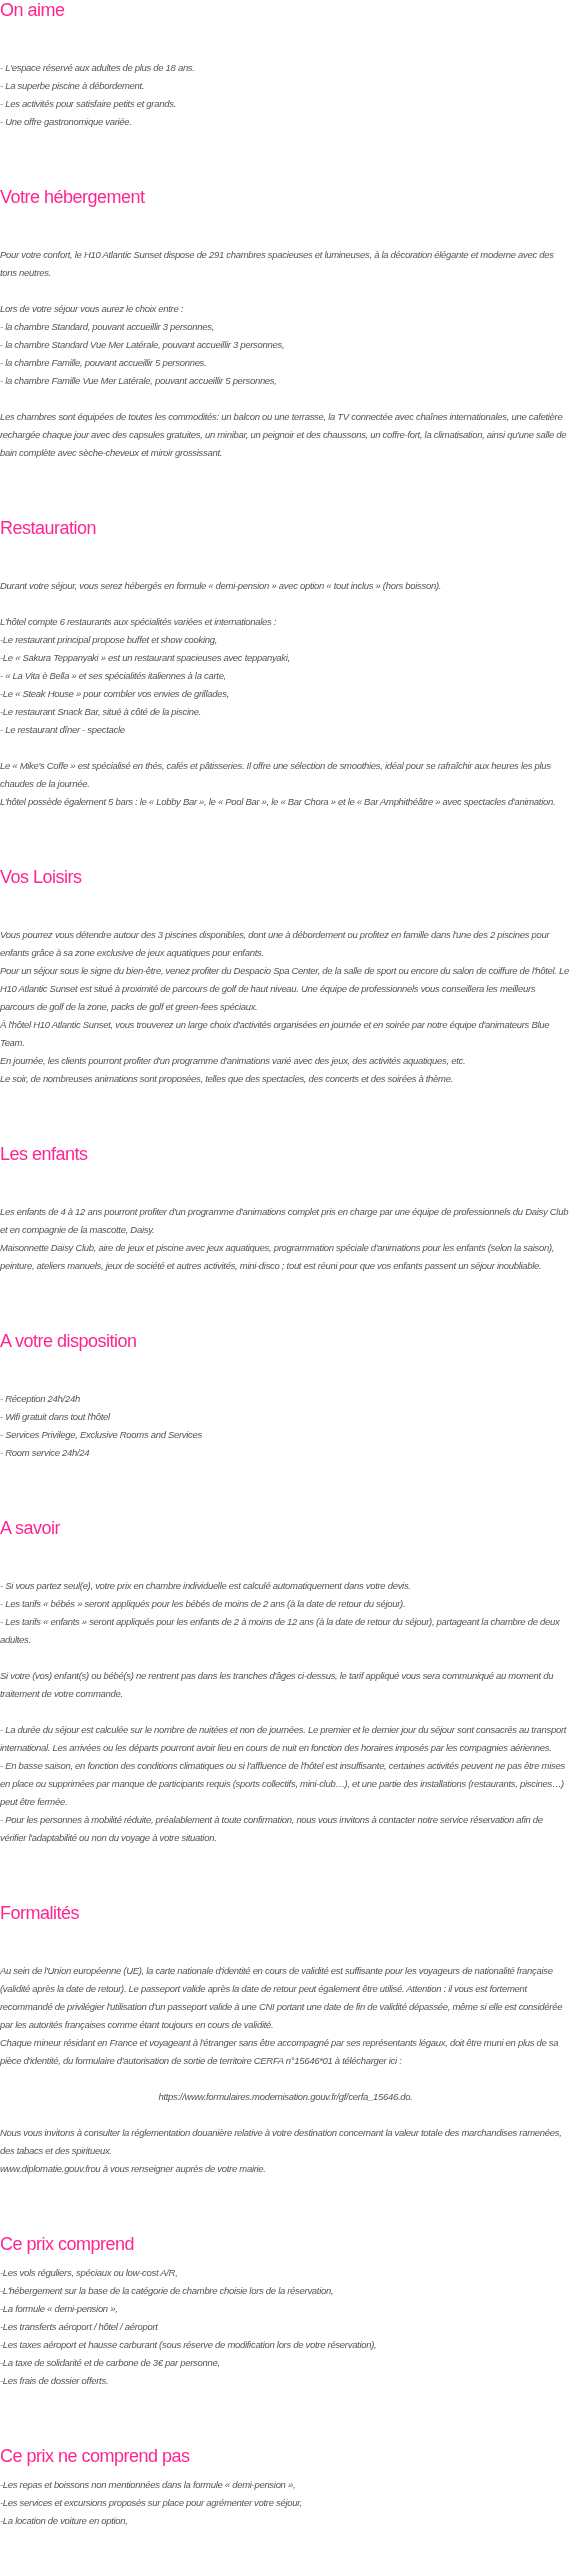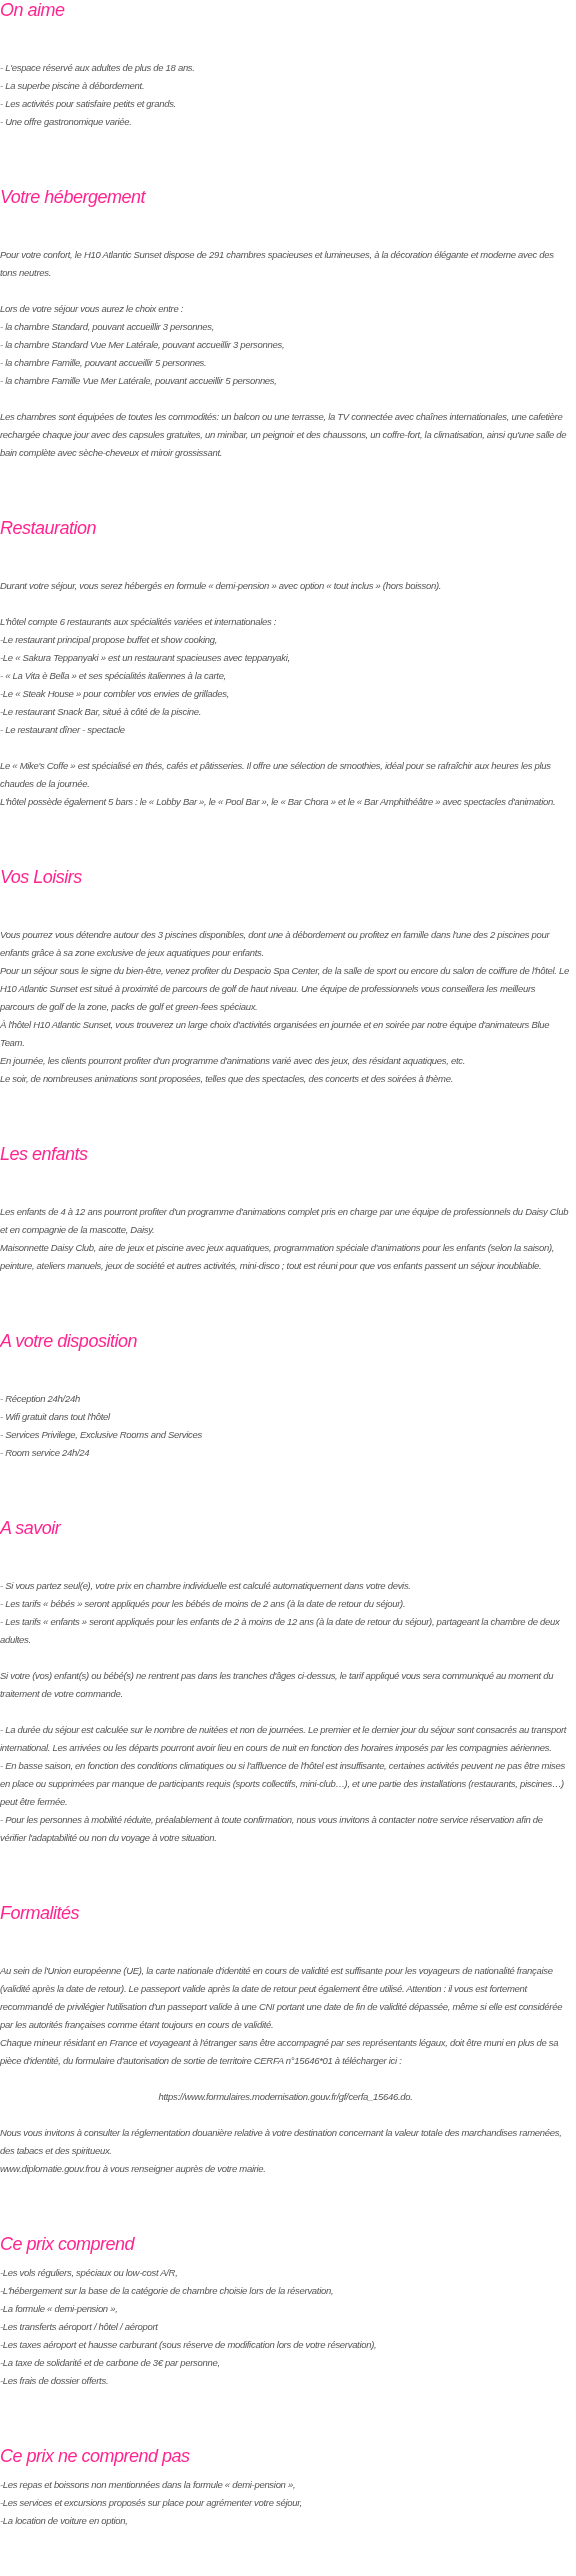--- a/index.html
+++ b/index.html
@@ -6,21 +6,20 @@
   body {
     width: 576px;
     font-family: "Liberation Sans", "DejaVu Sans", sans-serif;
     color: #555555;
   }
   .page { padding: 0 0 23px 0; }
   .section { margin: 0; }
   .section h2 {
     margin: 0;
     font-family: "Liberation Sans", sans-serif;
-    font-style: italic;
     font-weight: normal;
     color: #ff2591;
     font-size: 18px;
     letter-spacing: -0.5px;
     line-height: 21px;
   }
   .body {
     font-style: italic;
     font-size: 9.5px;
     letter-spacing: -0.3px;
@@ -85,21 +84,21 @@
       </div>
     </section>
     <div class="gap-section"></div>
     <section class="section">
       <h2>Vos Loisirs</h2>
       <div class="gap-head"></div>
       <div class="body">
         <p>Vous pourrez vous détendre autour des 3 piscines disponibles, dont une à débordement ou profitez en famille dans l'une des 2 piscines pour enfants grâce à sa zone exclusive de jeux aquatiques pour enfants.</p>
         <p>Pour un séjour sous le signe du bien-être, venez profiter du Despacio Spa Center, de la salle de sport ou encore du salon de coiffure de l'hôtel. Le H10 Atlantic Sunset est situé à proximité de parcours de golf de haut niveau. Une équipe de professionnels vous conseillera les meilleurs parcours de golf de la zone, packs de golf et green-fees spéciaux.</p>
         <p>À l'hôtel H10 Atlantic Sunset, vous trouverez un large choix d'activités organisées en journée et en soirée par notre équipe d'animateurs Blue Team.</p>
-        <p>En journée, les clients pourront profiter d'un programme d'animations varié avec des jeux, des résidant aquatiques, etc.</p>
+        <p>En journée, les clients pourront profiter d'un programme d'animations varié avec des jeux, des activités aquatiques, etc.</p>
         <p>Le soir, de nombreuses animations sont proposées, telles que des spectacles, des concerts et des soirées à thème.</p>
       </div>
     </section>
     <div class="gap-section"></div>
     <section class="section">
       <h2>Les enfants</h2>
       <div class="gap-head"></div>
       <div class="body">
         <p>Les enfants de 4 à 12 ans pourront profiter d'un programme d'animations complet pris en charge par une équipe de professionnels du Daisy Club et en compagnie de la mascotte, Daisy.</p>
         <p>Maisonnette Daisy Club, aire de jeux et piscine avec jeux aquatiques, programmation spéciale d'animations pour les enfants (selon la saison), peinture, ateliers manuels, jeux de société et autres activités, mini-disco ; tout est réuni pour que vos enfants passent un séjour inoubliable.</p>

